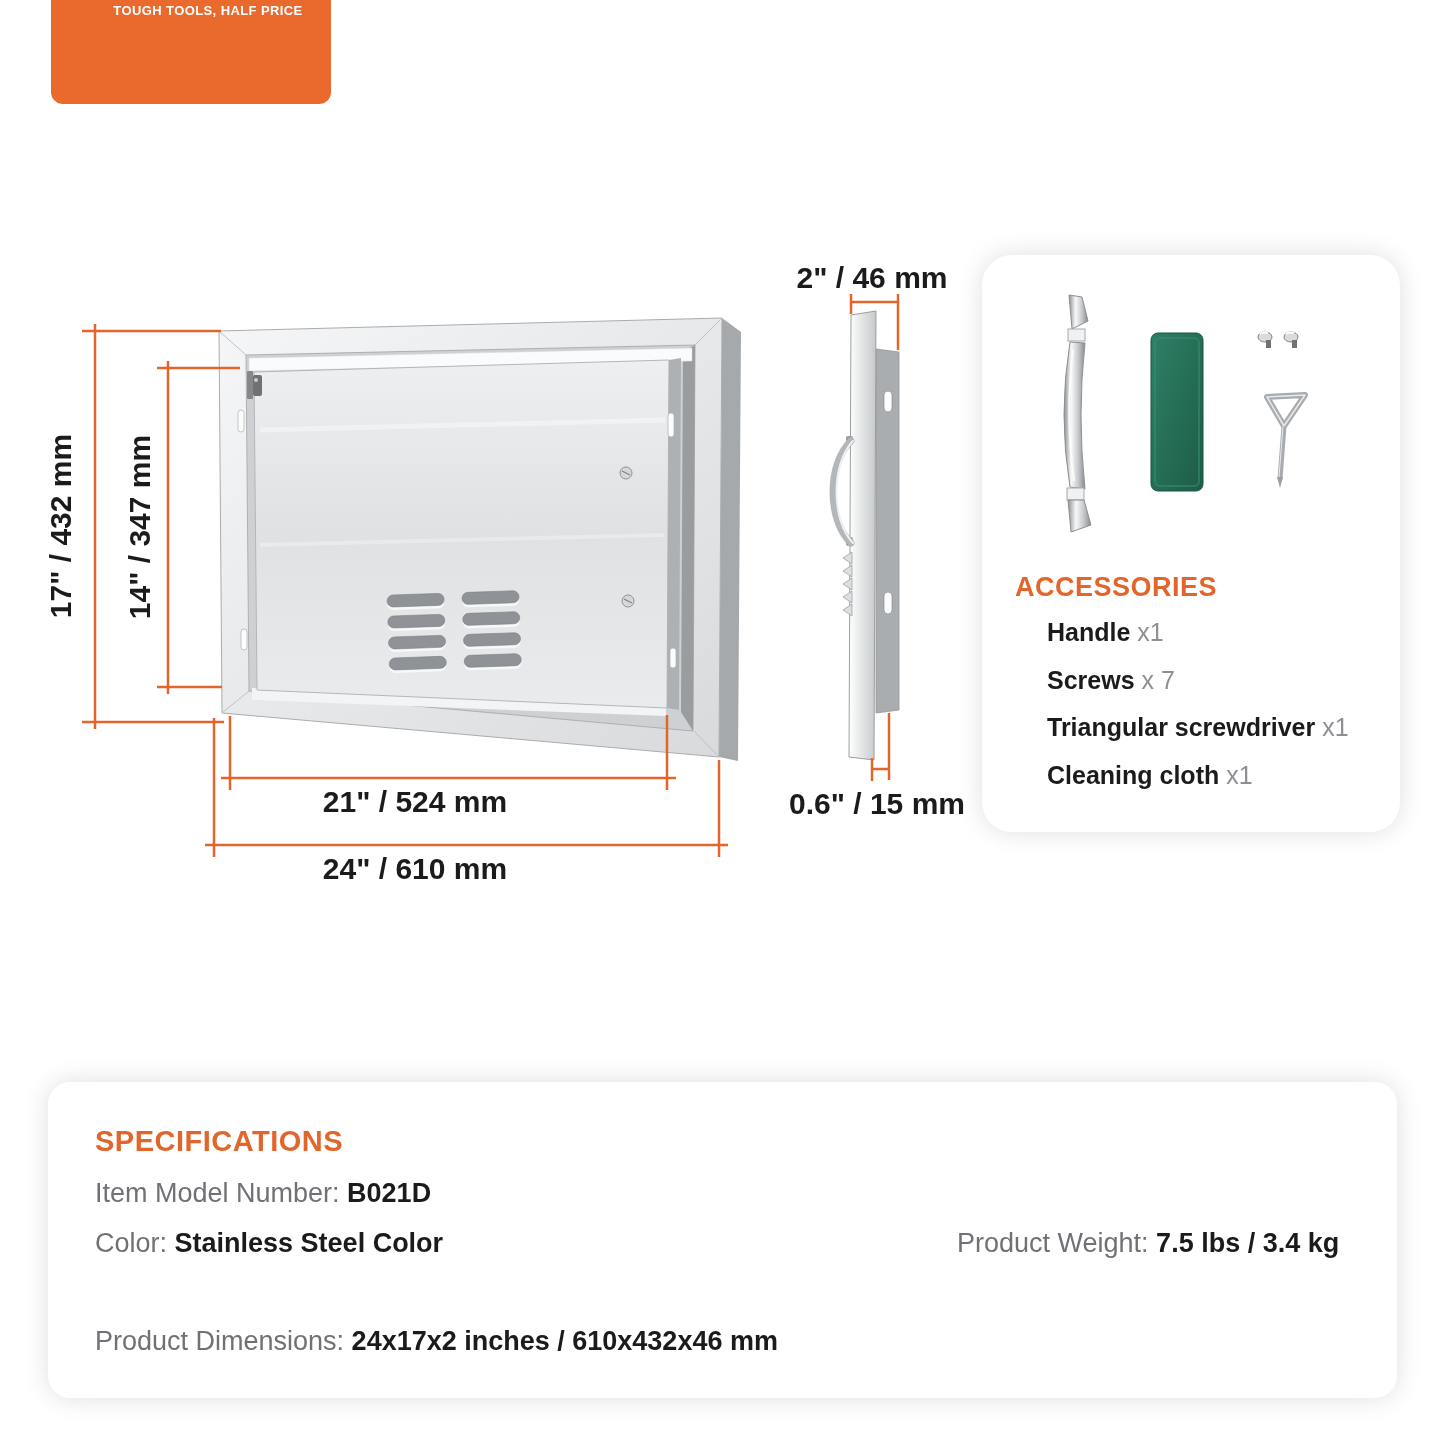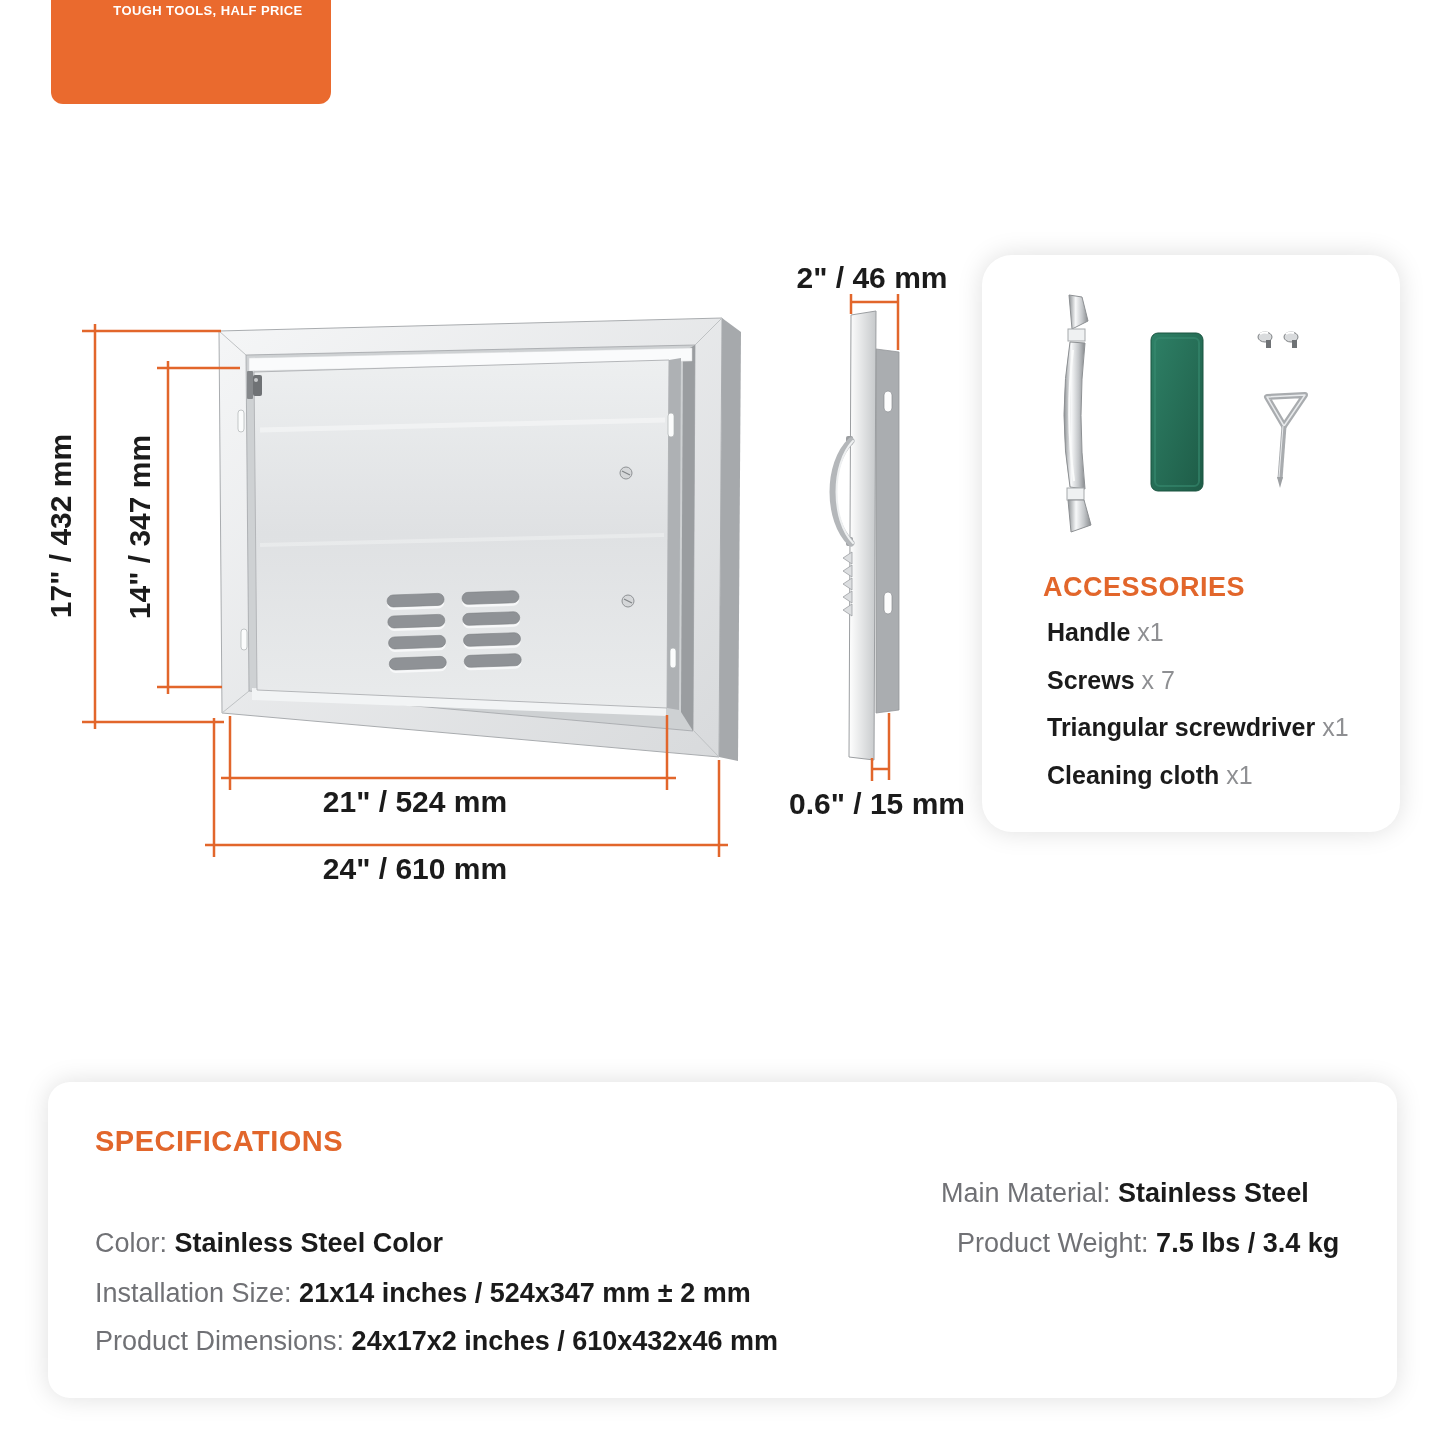--- a/index.html
+++ b/index.html
@@ -18,21 +18,21 @@
   }
   #logo .brand sup{font-size:15px;letter-spacing:0;vertical-align:18px;}
   #logo .tagline{font-size:13px;font-weight:bold;letter-spacing:.4px;margin-top:3px;margin-left:34px;}
   
   .card{position:absolute;background:#fff;box-shadow:0 0 26px rgba(0,0,0,.13);}
   #acc-card{left:982px;top:255px;width:418px;height:577px;border-radius:30px;}
   #spec-card{left:48px;top:1082px;width:1349px;height:316px;border-radius:22px;}
   
   .acc-title{
     position:absolute;left:33px;top:317px;font-size:27px;font-weight:bold;
-    color:#E2662B;letter-spacing:.5px;white-space:nowrap;margin-left:28px;
+    color:#E2662B;letter-spacing:.5px;white-space:nowrap;
   }
   .acc-item{position:absolute;left:33px;font-size:25px;white-space:nowrap;color:#1B1B1B;}
   .acc-item .acc-name{font-weight:bold;margin-left:32px;}
   .acc-item .acc-qty{color:#8E8F92;}
   
   .spec-title{
     position:absolute;left:47px;top:43px;font-size:29px;font-weight:bold;
     color:#E2662B;letter-spacing:.5px;white-space:nowrap;
   }
   .spec-row{position:absolute;font-size:27px;white-space:nowrap;}
@@ -100,24 +100,23 @@
     </svg>
     <div class="acc-title">ACCESSORIES</div>
     <div class="acc-item" style="top:363px;"><span class="acc-name">Handle</span> <span class="acc-qty">x1</span></div>
     <div class="acc-item" style="top:411px;"><span class="acc-name">Screws</span> <span class="acc-qty">x 7</span></div>
     <div class="acc-item" style="top:458px;"><span class="acc-name">Triangular screwdriver</span> <span class="acc-qty">x1</span></div>
     <div class="acc-item" style="top:506px;"><span class="acc-name">Cleaning cloth</span> <span class="acc-qty">x1</span></div>
   </div>
 
   <div id="spec-card" class="card">
     <div class="spec-title">SPECIFICATIONS</div>
+    <div class="spec-row" style="left:47px;top:96px;"><span class="spec-label">Item Model Number: </span><span class="spec-value">B021D</span></div>
     <div class="spec-row" style="left:47px;top:146px;"><span class="spec-label">Color: </span><span class="spec-value">Stainless Steel Color</span></div>
-    <div class="spec-row" style="left:47px;top:196px;"><span class="spec-label">Installation Size: </span><span class="spec-value">21x14 inches / 524x347 mm ± 2 mm</span></div>
     <div class="spec-row" style="left:47px;top:244px;"><span class="spec-label">Product Dimensions: </span><span class="spec-value">24x17x2 inches / 610x432x46 mm</span></div>
-    <div class="spec-row" style="left:893px;top:96px;"><span class="spec-label">Main Material: </span><span class="spec-value">Stainless Steel</span></div>
     <div class="spec-row" style="left:893px;top:146px;margin-left:16px;"><span class="spec-label">Product Weight: </span><span class="spec-value">7.5 lbs / 3.4 kg</span></div>
   </div>
 
   <svg id="diagram" width="1445" height="1445" viewBox="0 0 1445 1445">
     <defs>
       <linearGradient id="gFrame" x1="0" y1="0" x2="1" y2="1">
         <stop offset="0" stop-color="#f5f6f7"></stop>
           <stop offset="1" stop-color="#d8dadc"></stop>
       </linearGradient>
       <linearGradient id="gPanel" x1="0" y1="0" x2="0" y2="1">

